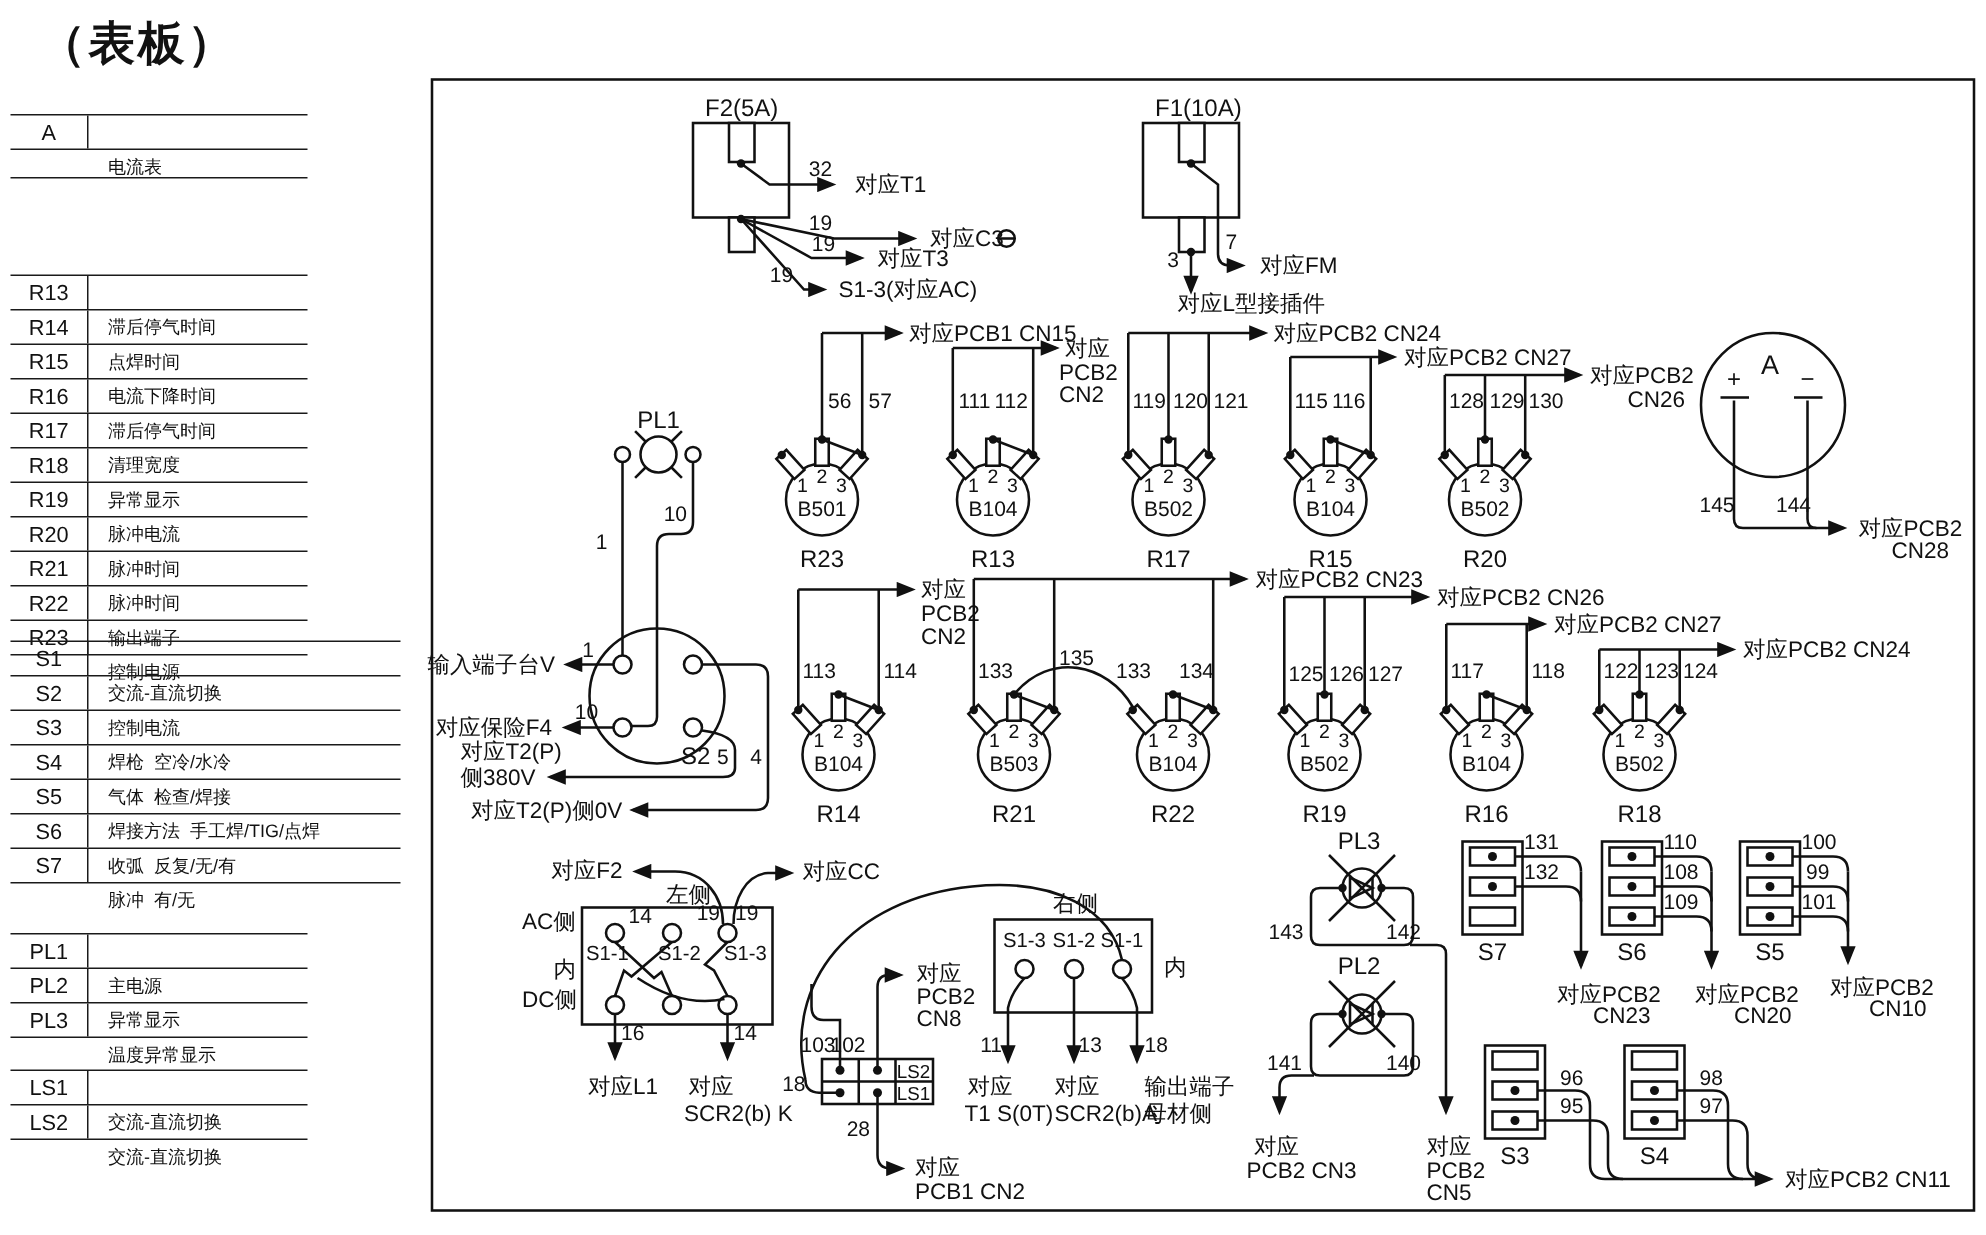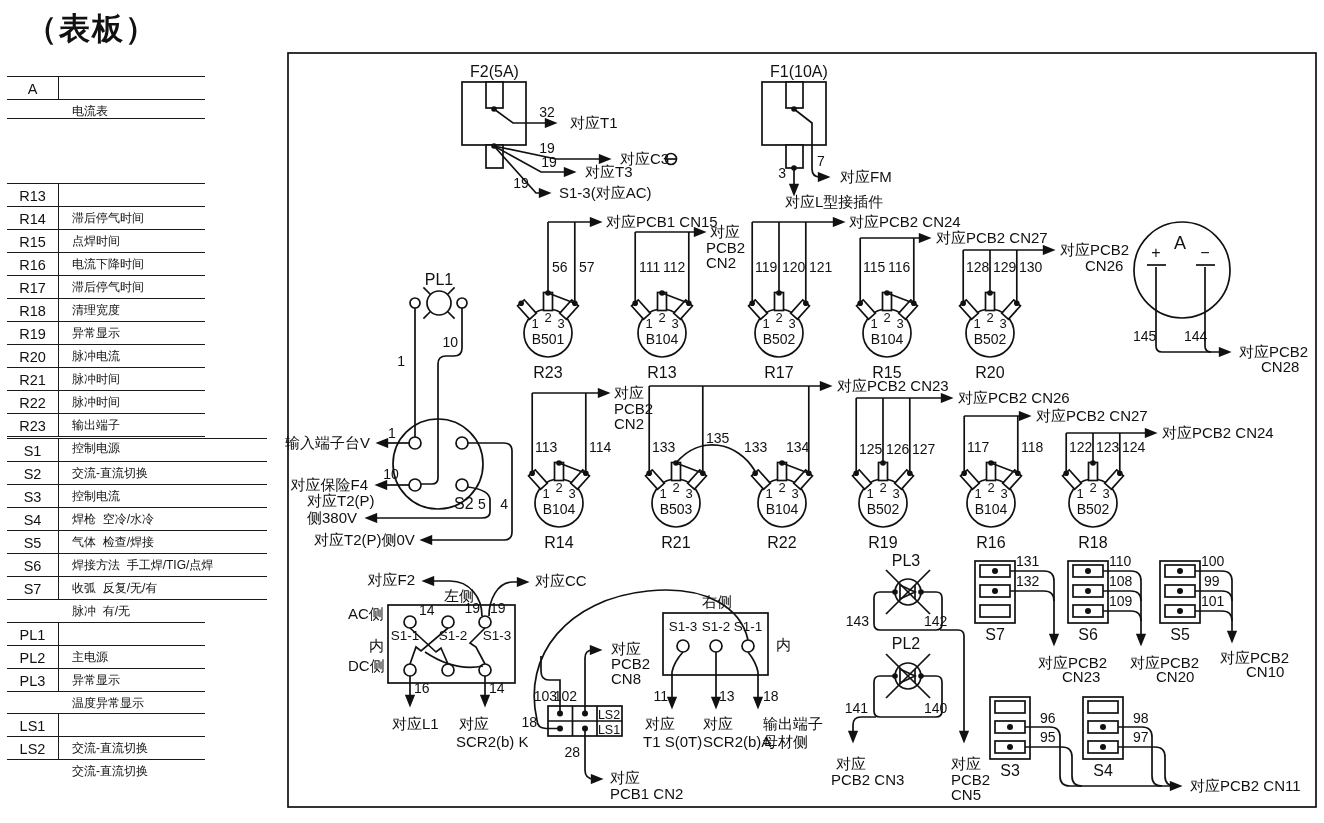--- a/index.html
+++ b/index.html
@@ -68,21 +68,21 @@
       </div>
       <div class="lrow">
         <div class="lcode">R22</div>
         <div class="ldesc">输出端子</div>
       </div>
       <div class="lrow">
         <div class="lcode">R23</div>
         <div class="ldesc">控制电源</div>
       </div>
     </div>
-    <div class="lgroup" style="top: 438px; width: 260px;">
+    <div class="lgroup" style="top: 427px; width: 260px;">
       <div class="lrow">
         <div class="lcode">S1</div>
         <div class="ldesc">交流-直流切换</div>
       </div>
       <div class="lrow">
         <div class="lcode">S2</div>
         <div class="ldesc">控制电流</div>
       </div>
       <div class="lrow">
         <div class="lcode">S3</div>

